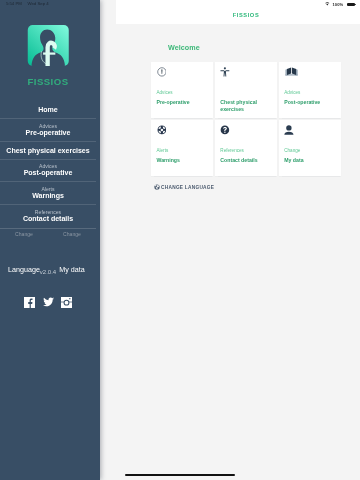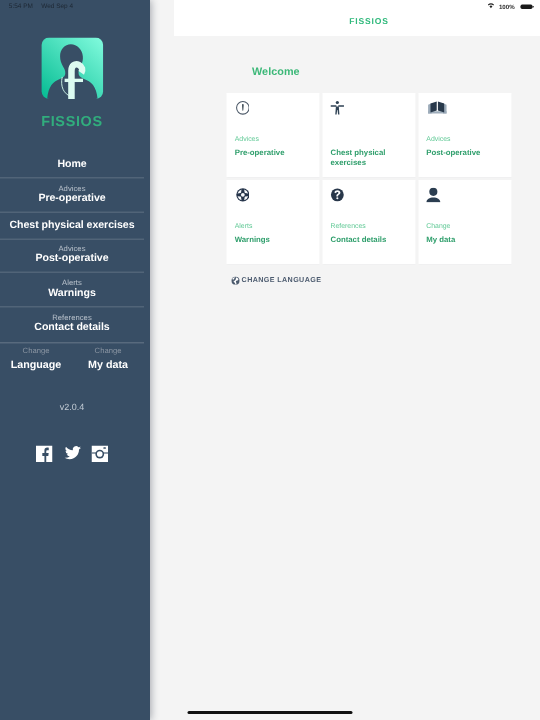--- a/index.html
+++ b/index.html
@@ -29,21 +29,21 @@
 .nav-item { position:relative; padding:0 4px; text-align:center; }
 .nav-item.single { height:17.4px; padding-top:4.6px; }
 .nav-item.single.tall { height:17.6px; padding-top:4.8px; }
 .nav-item.dual { height:22.7px; padding-top:3.5px; }
 .nav-item + .nav-item { border-top:1px solid rgba(255,255,255,.13); }
 .nav-sub { font-size:5.1px; color:#b9c2cc; line-height:6px; letter-spacing:.03px; }
 .nav-label { font-size:7.05px; font-weight:700; color:#ffffff; line-height:8px; letter-spacing:-.02px; }
 #bottomrow { position:absolute; left:0; top:228px; width:96px; border-top:1px solid rgba(255,255,255,.16); display:flex; }
 .bot-cell { width:48px; text-align:center; padding-top:1.4px; }
 .bot-sub { font-size:5.1px; color:#8b96a3; line-height:8.6px; }
-.bot-label { font-size:7.15px; font-weight:700; color:#ffffff; line-height:8px; }
+.bot-label { font-size:7.15px; font-weight:400; color:#ffffff; line-height:8px;margin-top:27px; }
 #version { position:absolute; left:0; top:269.2px; width:96px; text-align:center; font-size:6px; color:#c3ccd5; }
 #social { position:absolute; left:0; top:296.7px; width:96px; display:flex; justify-content:center; gap:7.2px; }
 .soc { width:11px; height:11px; display:block; }
 
 
 #main { position:absolute; left:116px; top:0; width:260px; height:408px; background:#f4f4f4; }
 #topbar { position:absolute; left:0; top:0; width:260px; height:24px; background:#ffffff; }
 #topbar .t { position:absolute; left:0; top:11.5px; width:260px; text-align:center; font-size:5.7px;
   font-weight:700; letter-spacing:.58px; color:#30b97c; line-height:6px; }
 #welcome { position:absolute; left:52px; top:43.6px; font-size:7.2px; font-weight:700; color:#3cb878;

